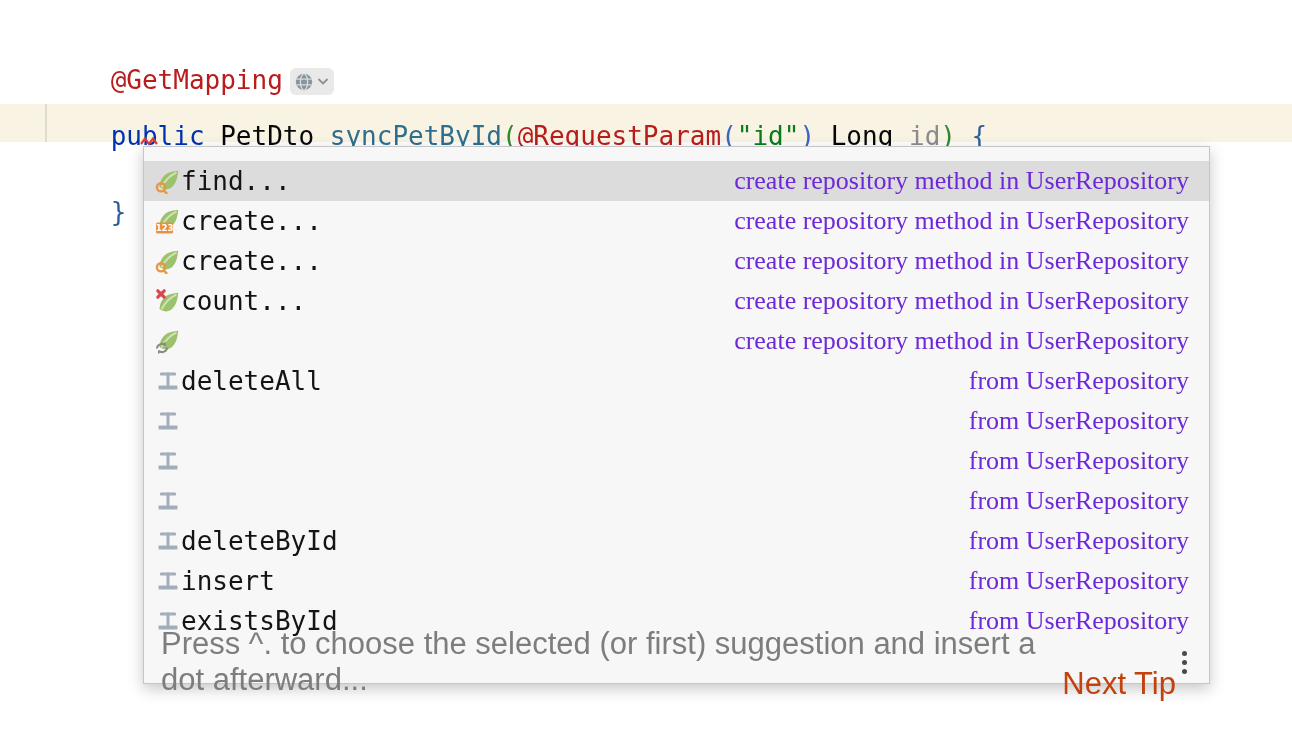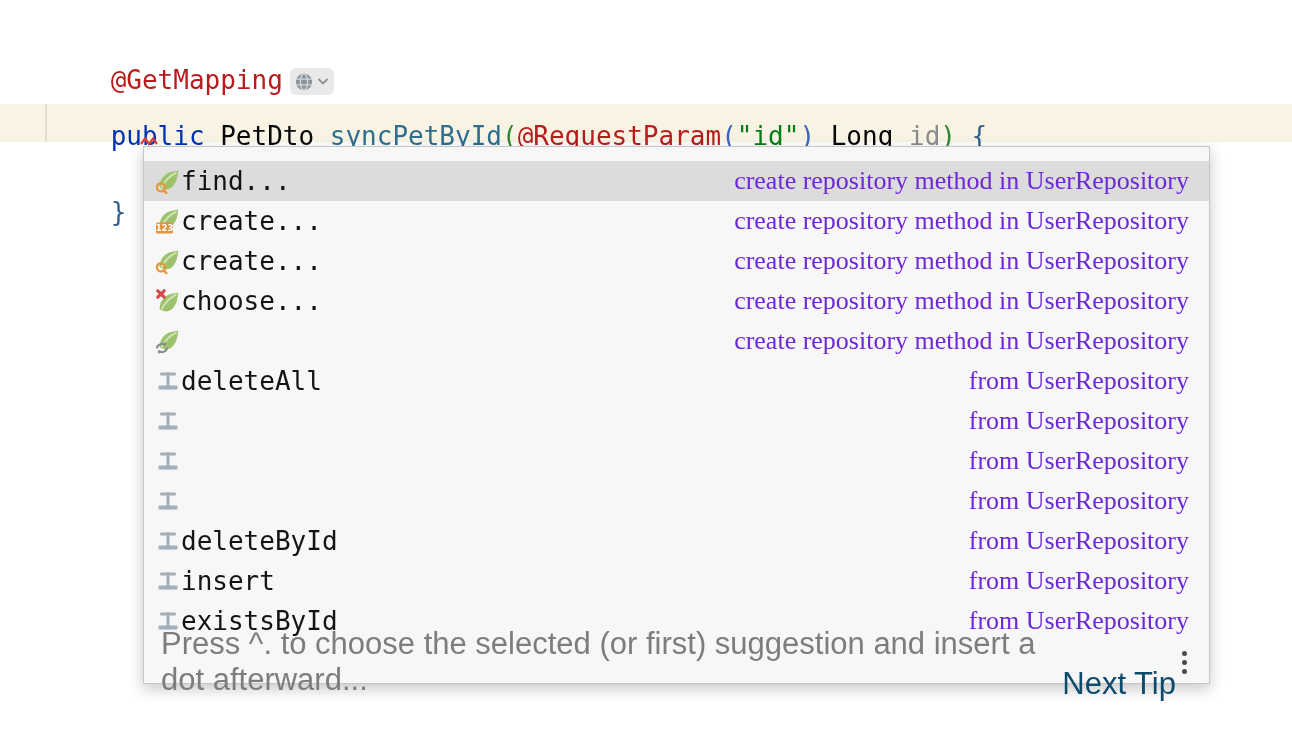--- a/index.html
+++ b/index.html
@@ -33,21 +33,21 @@
   .popup{position:absolute;left:143px;top:146px;width:1065px;background:#F7F7F7;
          border:1px solid #C6C6C6;box-shadow:0 5px 14px rgba(0,0,0,0.22);padding-top:14px;}
   .row{display:flex;align-items:center;height:40px;padding:0 20px 0 11px;font-size:26px;}
   .row.sel{background:#DCDCDC;}
   .row .ic{width:26px;height:26px;flex:0 0 26px;display:flex;}
   .row .lbl{color:#141414;white-space:pre;}
   .row .hint{margin-left:auto;color:#6d28d9;white-space:pre;font-family:Liberation Serif, serif;}
 
   .footer{display:flex;align-items:center;height:42px;padding:0 16px 0 17px;
           font-family:"Liberation Sans","DejaVu Sans",sans-serif;font-size:31px;color:#7D7D7D;}
-  .footer .link{color:#0c4a6e;margin-left:8px;cursor:pointer;white-space:nowrap;margin-top:44px;}
+  .footer .link{color:#c2410c;margin-left:8px;cursor:pointer;white-space:nowrap;margin-top:44px;}
   .kebab{margin-left:auto;display:flex;flex-direction:column;gap:4px;padding:4px 6px;cursor:pointer;}
   .kebab i{width:5px;height:5px;border-radius:50%;background:#4A4A4A;}
 </style>
 </head>
 <body>
 
 <div id="app">
 
   <div class="caret-line-bg"></div>
   <div class="gutter-sep"></div>
@@ -134,21 +134,21 @@
       <span class="ic">
         <svg viewBox="0 0 26 26" width="26" height="26">
           <path d="M23.2 4.8 C12.5 5.4 5.6 9.6 4.4 20.6 C5.8 22.4 8.1 23.4 10.8 23.4 C18.2 23.4 22.4 15.6 23.2 4.8 Z" fill="#9CC26D"></path>
           <path d="M7 20.6 C10 14.6 15.5 9.4 20.8 6.8" stroke="#CFE3B4" stroke-width="2" fill="none" stroke-linecap="round"></path>
           <g stroke="#D9494B" stroke-width="3.2" stroke-linecap="round">
             <path d="M2.8 2.8 L9.2 9.2"></path>
               <path d="M9.2 2.8 L2.8 9.2"></path>
           </g>
         </svg>
       </span>
-      <span class="lbl">choose...</span>
+      <span class="lbl">count...</span>
       <span class="hint">create repository method in UserRepository</span>
     </div>
 
     <div class="row">
       <span class="ic">
         <svg viewBox="0 0 26 26" width="26" height="26">
           <path d="M23.2 2.8 C12.5 3.4 5.6 7.6 4.4 18.6 C5.8 20.4 8.1 21.4 10.8 21.4 C18.2 21.4 22.4 13.6 23.2 2.8 Z" fill="#9CC26D"></path>
           <path d="M7 18.6 C10 12.6 15.5 7.4 20.8 4.8" stroke="#CFE3B4" stroke-width="2" fill="none" stroke-linecap="round"></path>
           <g stroke="#8A8A8A" stroke-width="2.1" fill="none">
             <path d="M2 20.5 A5 4.6 0 0 1 10.2 17"></path>

